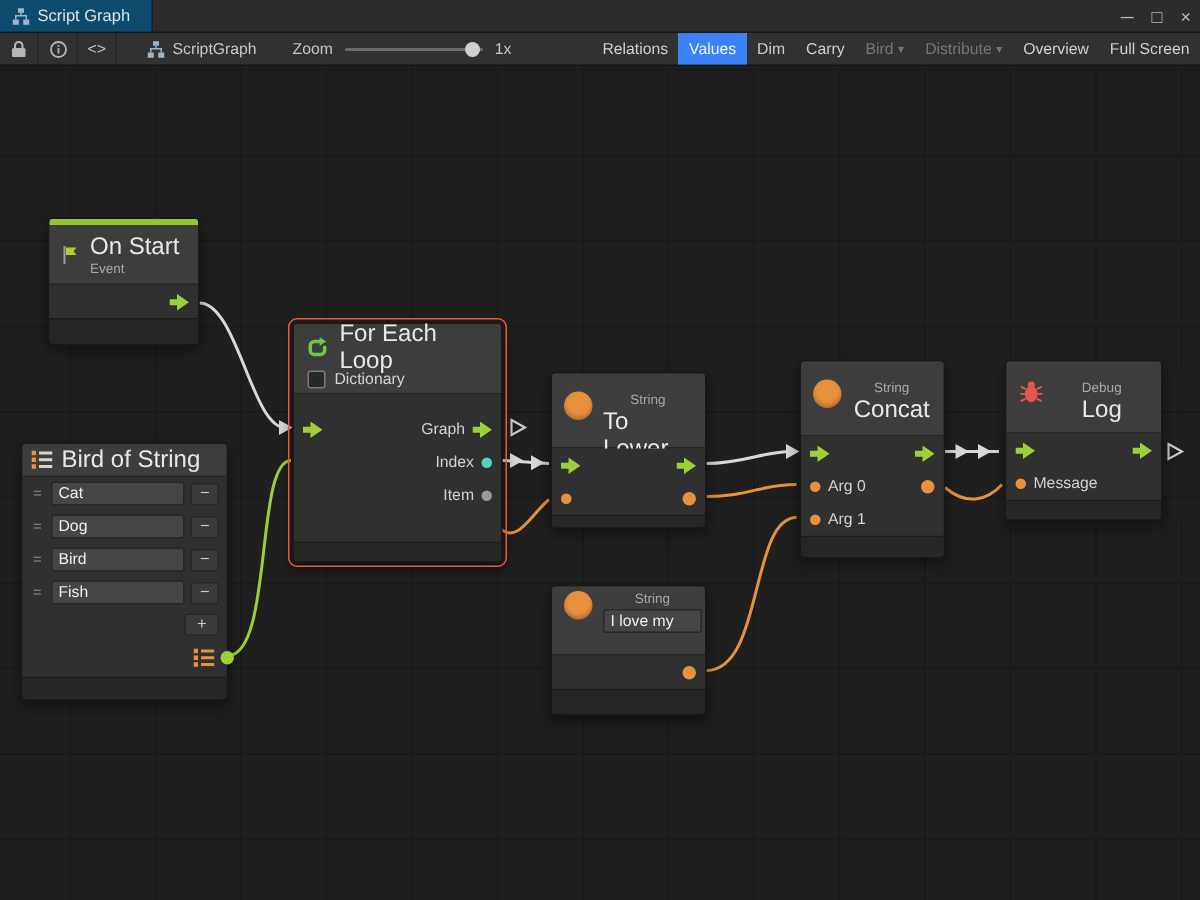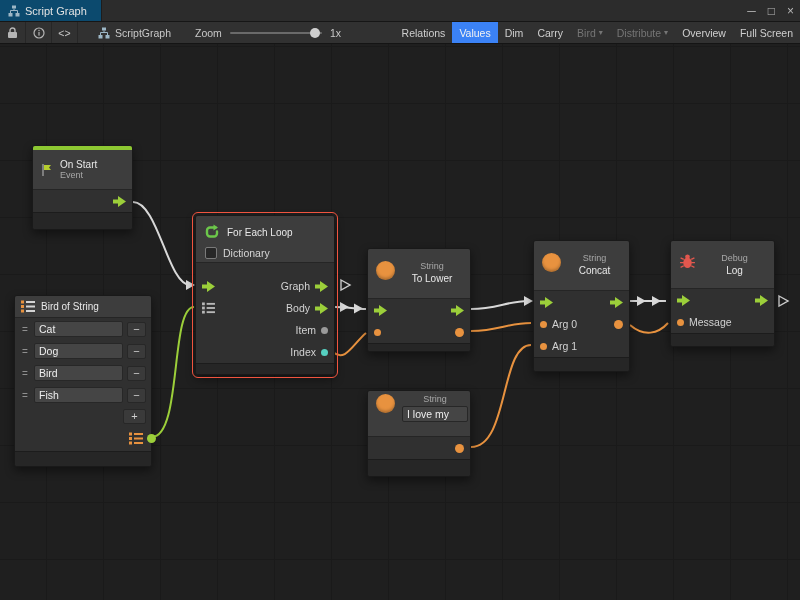--- a/index.html
+++ b/index.html
@@ -34,21 +34,21 @@
   
   .node{position:absolute;z-index:2;background:#303030;border:1px solid #191919;border-radius:3px;
     box-shadow:0 4px 10px rgba(0,0,0,.45);display:flex;flex-direction:column}
   .node.selected{outline:1px solid #f1543f;outline-offset:2px}
   .nhead{background:#3d3d3d;border-bottom:1px solid #252525;border-radius:2px 2px 0 0}
   .nports{background:#303030;flex:1}
   .nfoot{background:#262626;border-top:1px solid #1c1c1c;border-radius:0 0 2px 2px}
   .prow{display:flex;align-items:center;height:22px;padding:0 6px;gap:5px;font-size:10.5px;color:#d2d2d2}
   .prow.end{justify-content:flex-end}
   .pr{margin-left:auto;display:flex;align-items:center;gap:5px}
-  .t-title{font-size:10px;color:#e8e8e8}
+  .t-title{font-size:16px;color:#e8e8e8}
   .t-sub{font-size:9px;color:#a8a8a8}
   .dot{width:9px;height:9px;border-radius:50%;flex:none}
   .dot.sm{width:7px;height:7px}
   .dot.orange{background:#e8923f}
   .dot.teal{background:#56d0c0}
   .dot.gray{background:#9a9a9a}
   .flow path{fill:#9ccf3a}
   .circle-ic{width:19px;height:19px;border-radius:50%;background:#e8923f;flex:none;box-shadow:inset 0 -2px 3px rgba(0,0,0,.25)}
 
   
@@ -315,45 +315,27 @@
         <svg class="flow" width="13" height="11" viewBox="0 0 13 11">
             <path d="M0 3.5h5V0l8 5.5L5 11V7.5H0z"></path>
           </svg>
         <div class="pr">
           <span>Graph</span>
           <svg class="flow" width="13" height="11" viewBox="0 0 13 11">
               <path d="M0 3.5h5V0l8 5.5L5 11V7.5H0z"></path>
             </svg>
         </div>
       </div>
-      <div class="prow">
-        <svg width="13" height="12" viewBox="0 0 14 13">
-            <g fill="#b8b8b8">
-              <rect x="0" y="0.5" width="3" height="3"></rect>
-              <rect x="0" y="5" width="3" height="3"></rect>
-              <rect x="0" y="9.5" width="3" height="3"></rect>
-              <rect x="5" y="1" width="9" height="2"></rect>
-              <rect x="5" y="5.5" width="9" height="2"></rect>
-              <rect x="5" y="10" width="9" height="2"></rect>
-            </g>
-          </svg>
-        <div class="pr">
-          <span>Body</span>
-          <svg class="flow" width="13" height="11" viewBox="0 0 13 11">
-              <path d="M0 3.5h5V0l8 5.5L5 11V7.5H0z"></path>
-            </svg>
-        </div>
+      <div class="prow end">
+        <span>Index</span>
+        <span class="dot sm teal"></span>
       </div>
       <div class="prow end">
         <span>Item</span>
         <span class="dot sm gray"></span>
-      </div>
-      <div class="prow end">
-        <span>Index</span>
-        <span class="dot sm teal"></span>
       </div>
     </div>
     <div class="nfoot"></div>
   </div>
 
   <div class="node" id="node-tolower">
     <div class="nhead shead">
       <span class="circle-ic"></span>
       <div class="col">
         <span class="t-sub">String</span>

